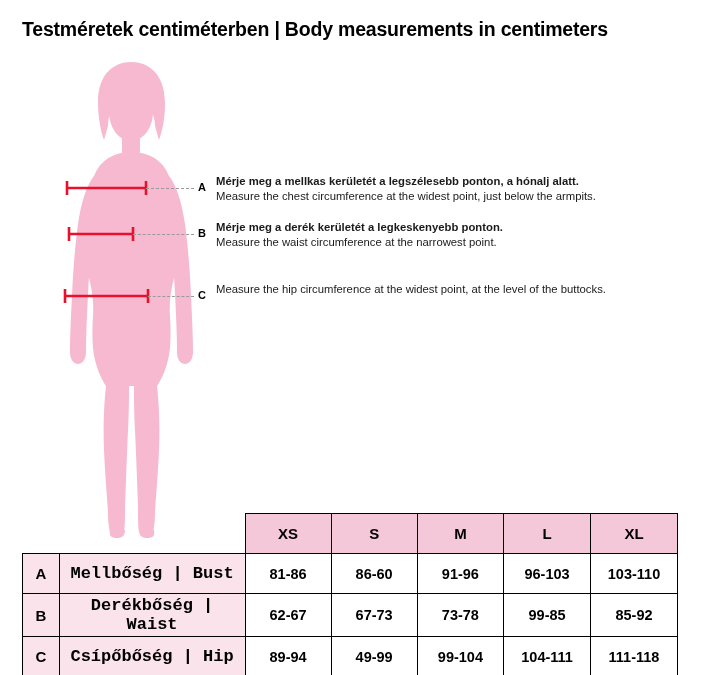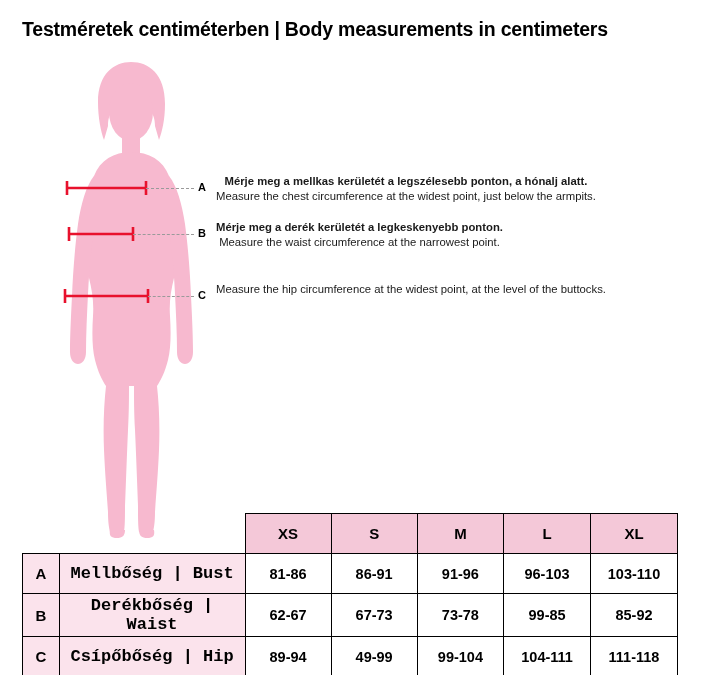--- a/index.html
+++ b/index.html
@@ -39,21 +39,20 @@
   }
   #figure svg { display: block; }
 
   
   .callout {
     position: absolute;
     font-size: 11.3px;
     line-height: 14.5px;
     color: #1a1a1a;
     white-space: nowrap;
-    text-align: center;
   }
   .callout .hu { display: block; font-weight: bold; }
   .callout .en { display: block; font-weight: normal; }
 
   .leader {
     position: absolute;
     height: 0;
     border-top: 1px dashed #9a9a9a;
   }
   .marker-letter {
@@ -195,21 +194,21 @@
         <th class="col-size">M</th>
         <th class="col-size">L</th>
         <th class="col-size">XL</th>
       </tr>
     </thead>
     <tbody>
       <tr>
         <td class="col-letter">A</td>
         <td class="col-label">Mellbőség | Bust</td>
         <td class="col-size">81-86</td>
-        <td class="col-size">86-91</td>
+        <td class="col-size">86-60</td>
         <td class="col-size">91-96</td>
         <td class="col-size">96-103</td>
         <td class="col-size">103-110</td>
       </tr>
       <tr>
         <td class="col-letter">B</td>
         <td class="col-label">Derékbőség | Waist</td>
         <td class="col-size">62-67</td>
         <td class="col-size">67-73</td>
         <td class="col-size">73-78</td>

